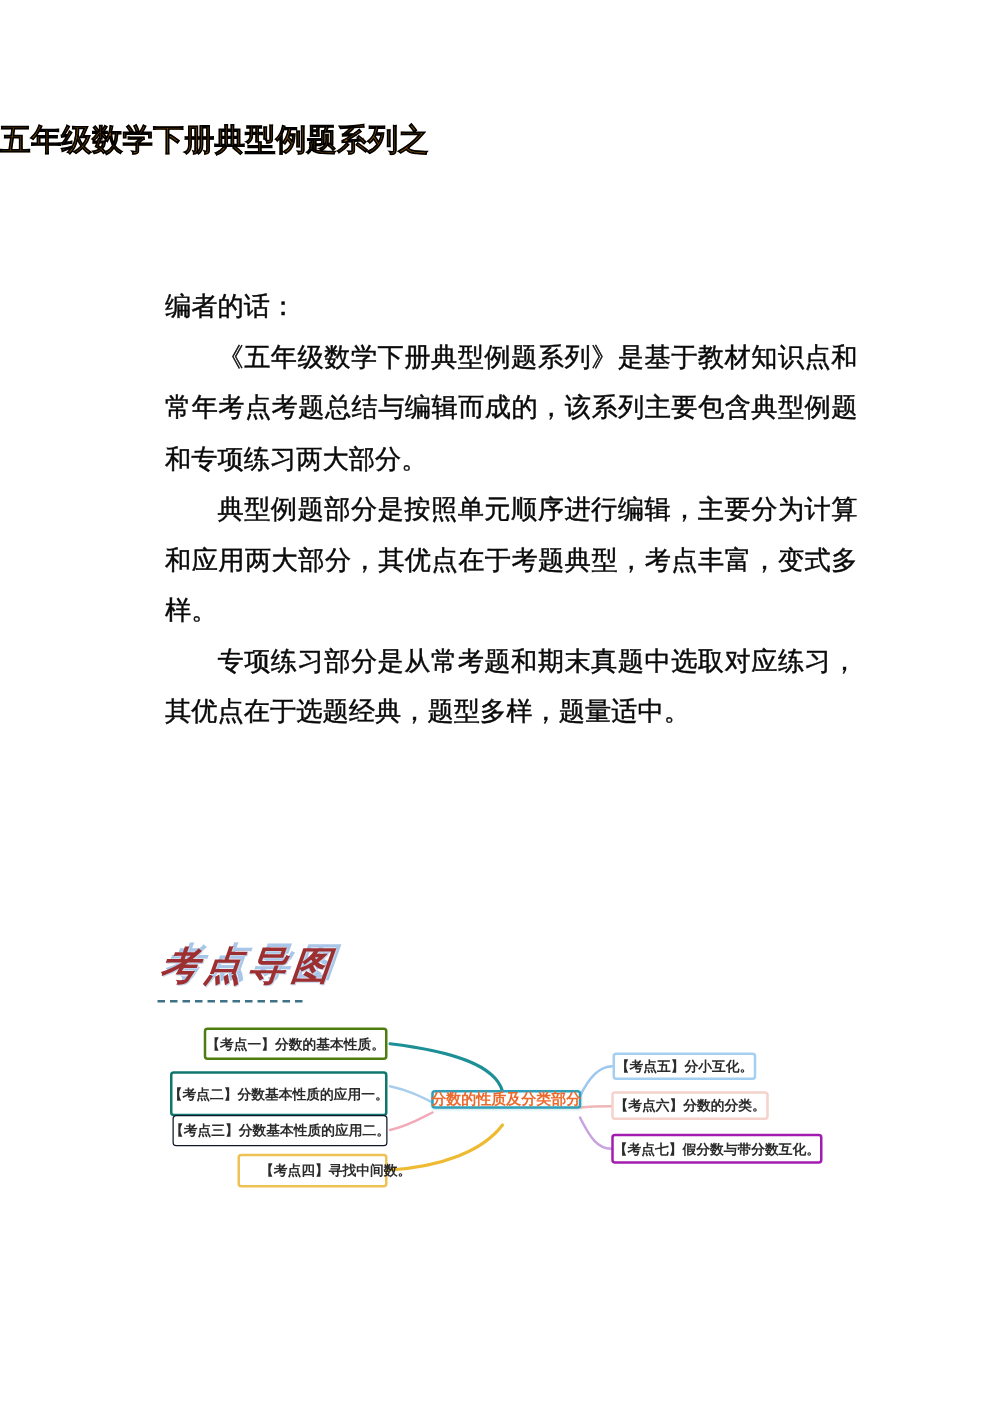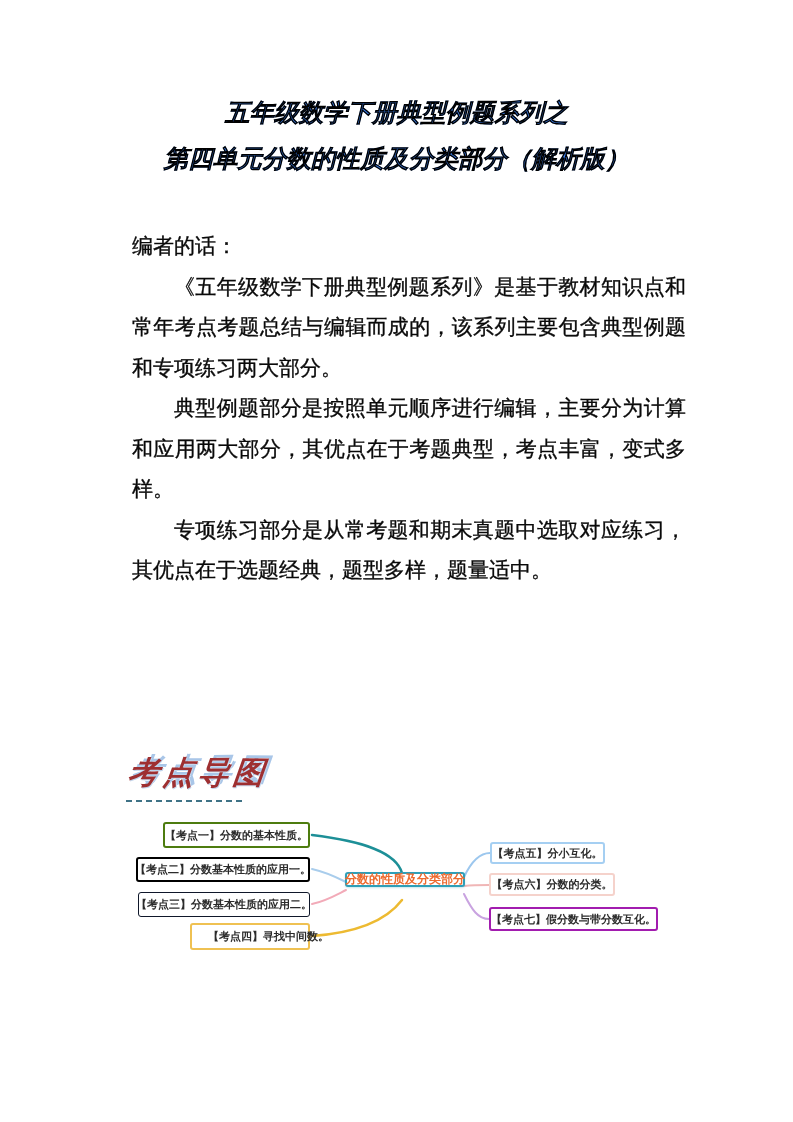--- a/index.html
+++ b/index.html
@@ -9,24 +9,22 @@
     width:793px; height:1122px;
     margin:0 auto;
     background:#ffffff;
     font-family:"Liberation Sans", sans-serif;
     overflow:hidden;
   }
 
   
   .doc-title {
     position:absolute; top:90px; left:0; right:0;
-    text-align:center;
-    font-size:24.5px; font-weight:bold; color:#3b82f6;
+    font-size:24.5px; font-weight:bold; color:#a16207;
     line-height:46px;
-    font-style:italic;
     -webkit-text-stroke:0.5px #000;
   }
 
   
   .body-text {
     position:absolute; top:226px; left:120px; width:554px;
     font-size:21px; line-height:40.5px;
     text-align:justify;
     color:#0a0a0a;
     margin-left:12px;
@@ -72,41 +70,40 @@
   .map-node {
     position:absolute;
     background:#fff;
     border-radius:3px;
     display:flex; align-items:center; justify-content:center;
     font-weight:bold; font-size:11px; color:#2b2b2b;
     white-space:nowrap;
     z-index:2;
   }
   .n1 { left:163px; top:17px;  width:147px; height:26px; border:2px solid #4d7c0f; }
-  .n2 { left:136px; top:52px;  width:174px; height:25px; border:2px solid #000000; }
+  .n2 { left:136px; top:52px;  width:174px; height:36px; border:2px solid #0f766e; }
   .n3 { left:138px; top:87px;  width:172px; height:25px; border:1px solid #0f172a; }
   .n4 { left:190px; top:118px; width:120px; height:27px; border:2px solid #efc152;padding-left:37px; }
   .n5 { left:490px; top:37px;  width:115px; height:22px; border:2px solid #a5cff2; }
   .n6 { left:489px; top:68px;  width:126px; height:23px; border:2px solid #f5d2cb; }
   .n7 { left:489px; top:102px; width:169px; height:24px; border:2px solid #a21caf; }
   .center-node {
     left:345px; top:67px; width:120px; height:15px;
     border:2px solid #2e9fb8;
     color:#ed6a2e; font-size:12px;
     box-shadow:0 1px 2px rgba(46,159,184,0.25);
   }
 </style>
 </head>
 <body>
 
 <div class="page">
 
   <div class="doc-title">
     <div>五年级数学下册典型例题系列之</div>
-    <div>第四单元分数的性质及分类部分（解析版）</div>
   </div>
 
   <div class="body-text">
     <p class="no-indent">编者的话：</p>
     <p>《五年级数学下册典型例题系列》是基于教材知识点和常年考点考题总结与编辑而成的，该系列主要包含典型例题和专项练习两大部分。</p>
     <p>典型例题部分是按照单元顺序进行编辑，主要分为计算和应用两大部分，其优点在于考题典型，考点丰富，变式多样。</p>
     <p>专项练习部分是从常考题和期末真题中选取对应练习，其优点在于选题经典，题型多样，题量适中。</p>
   </div>
 
   <div class="map-heading-wrap">

